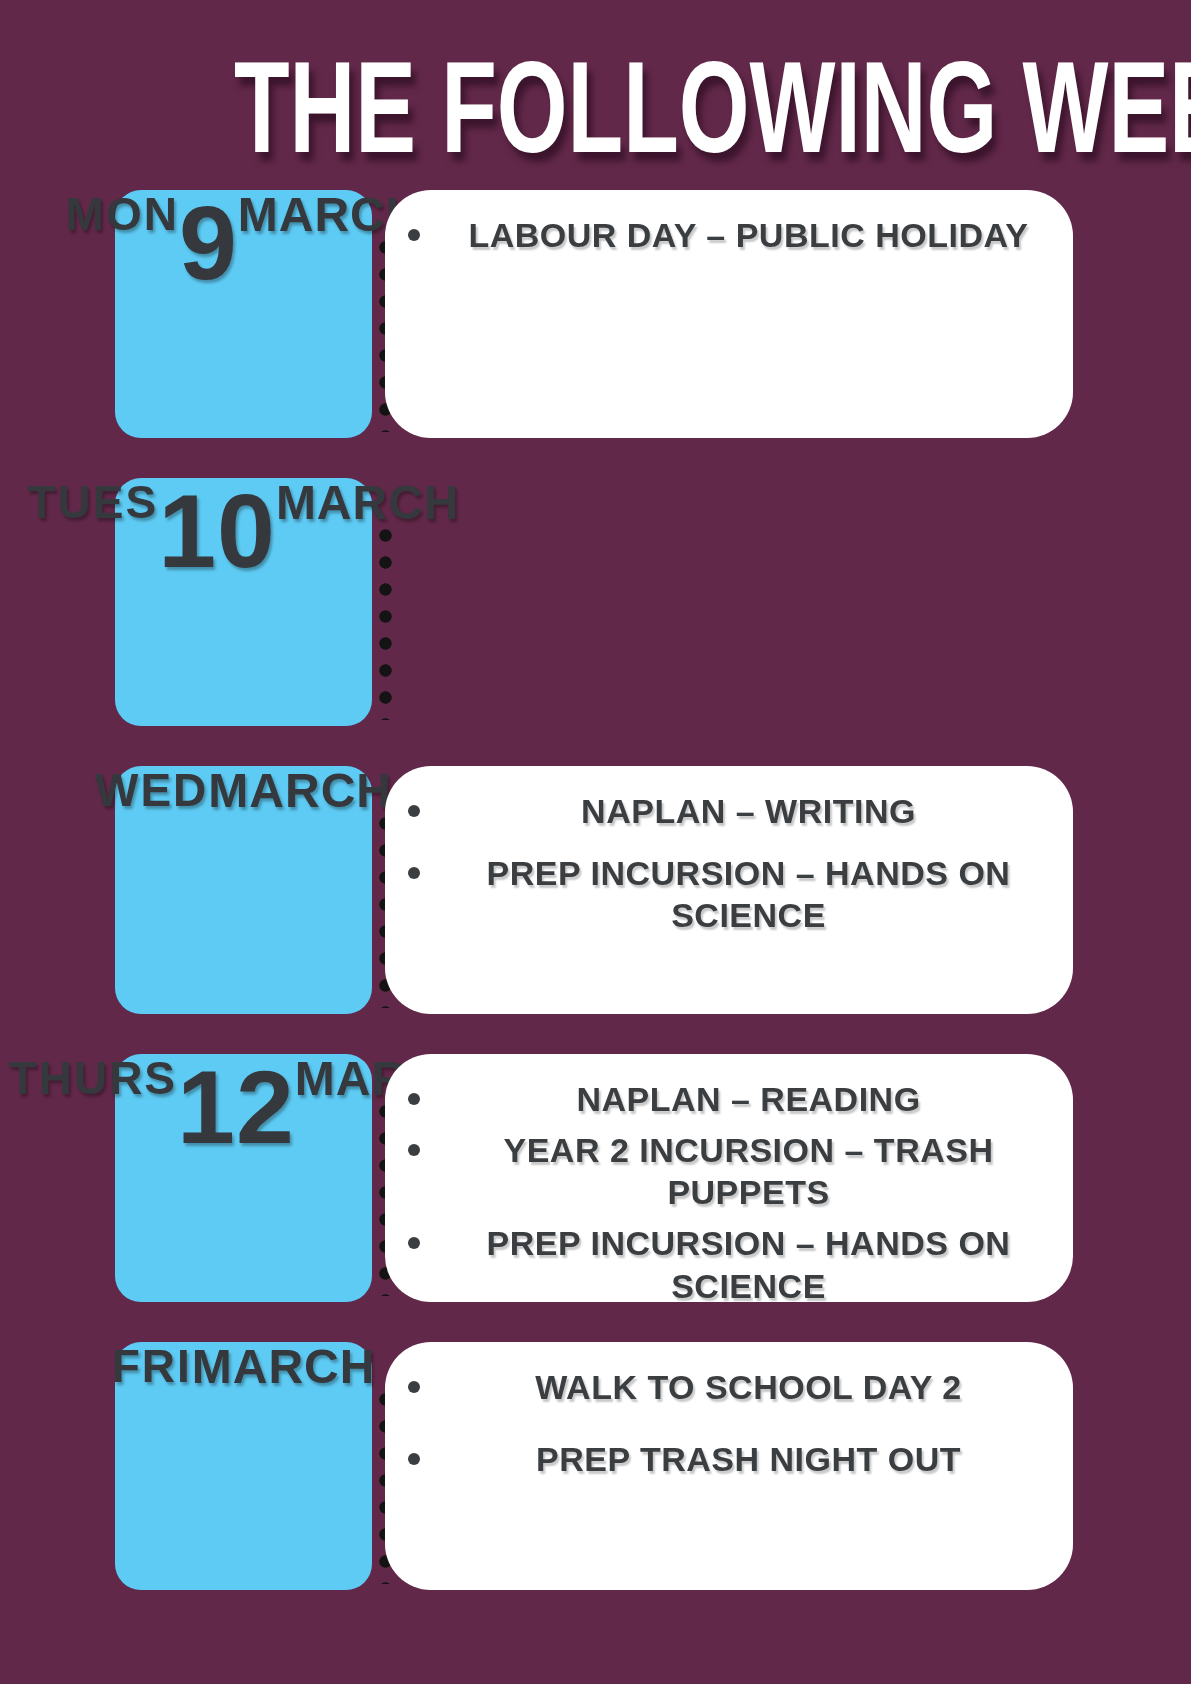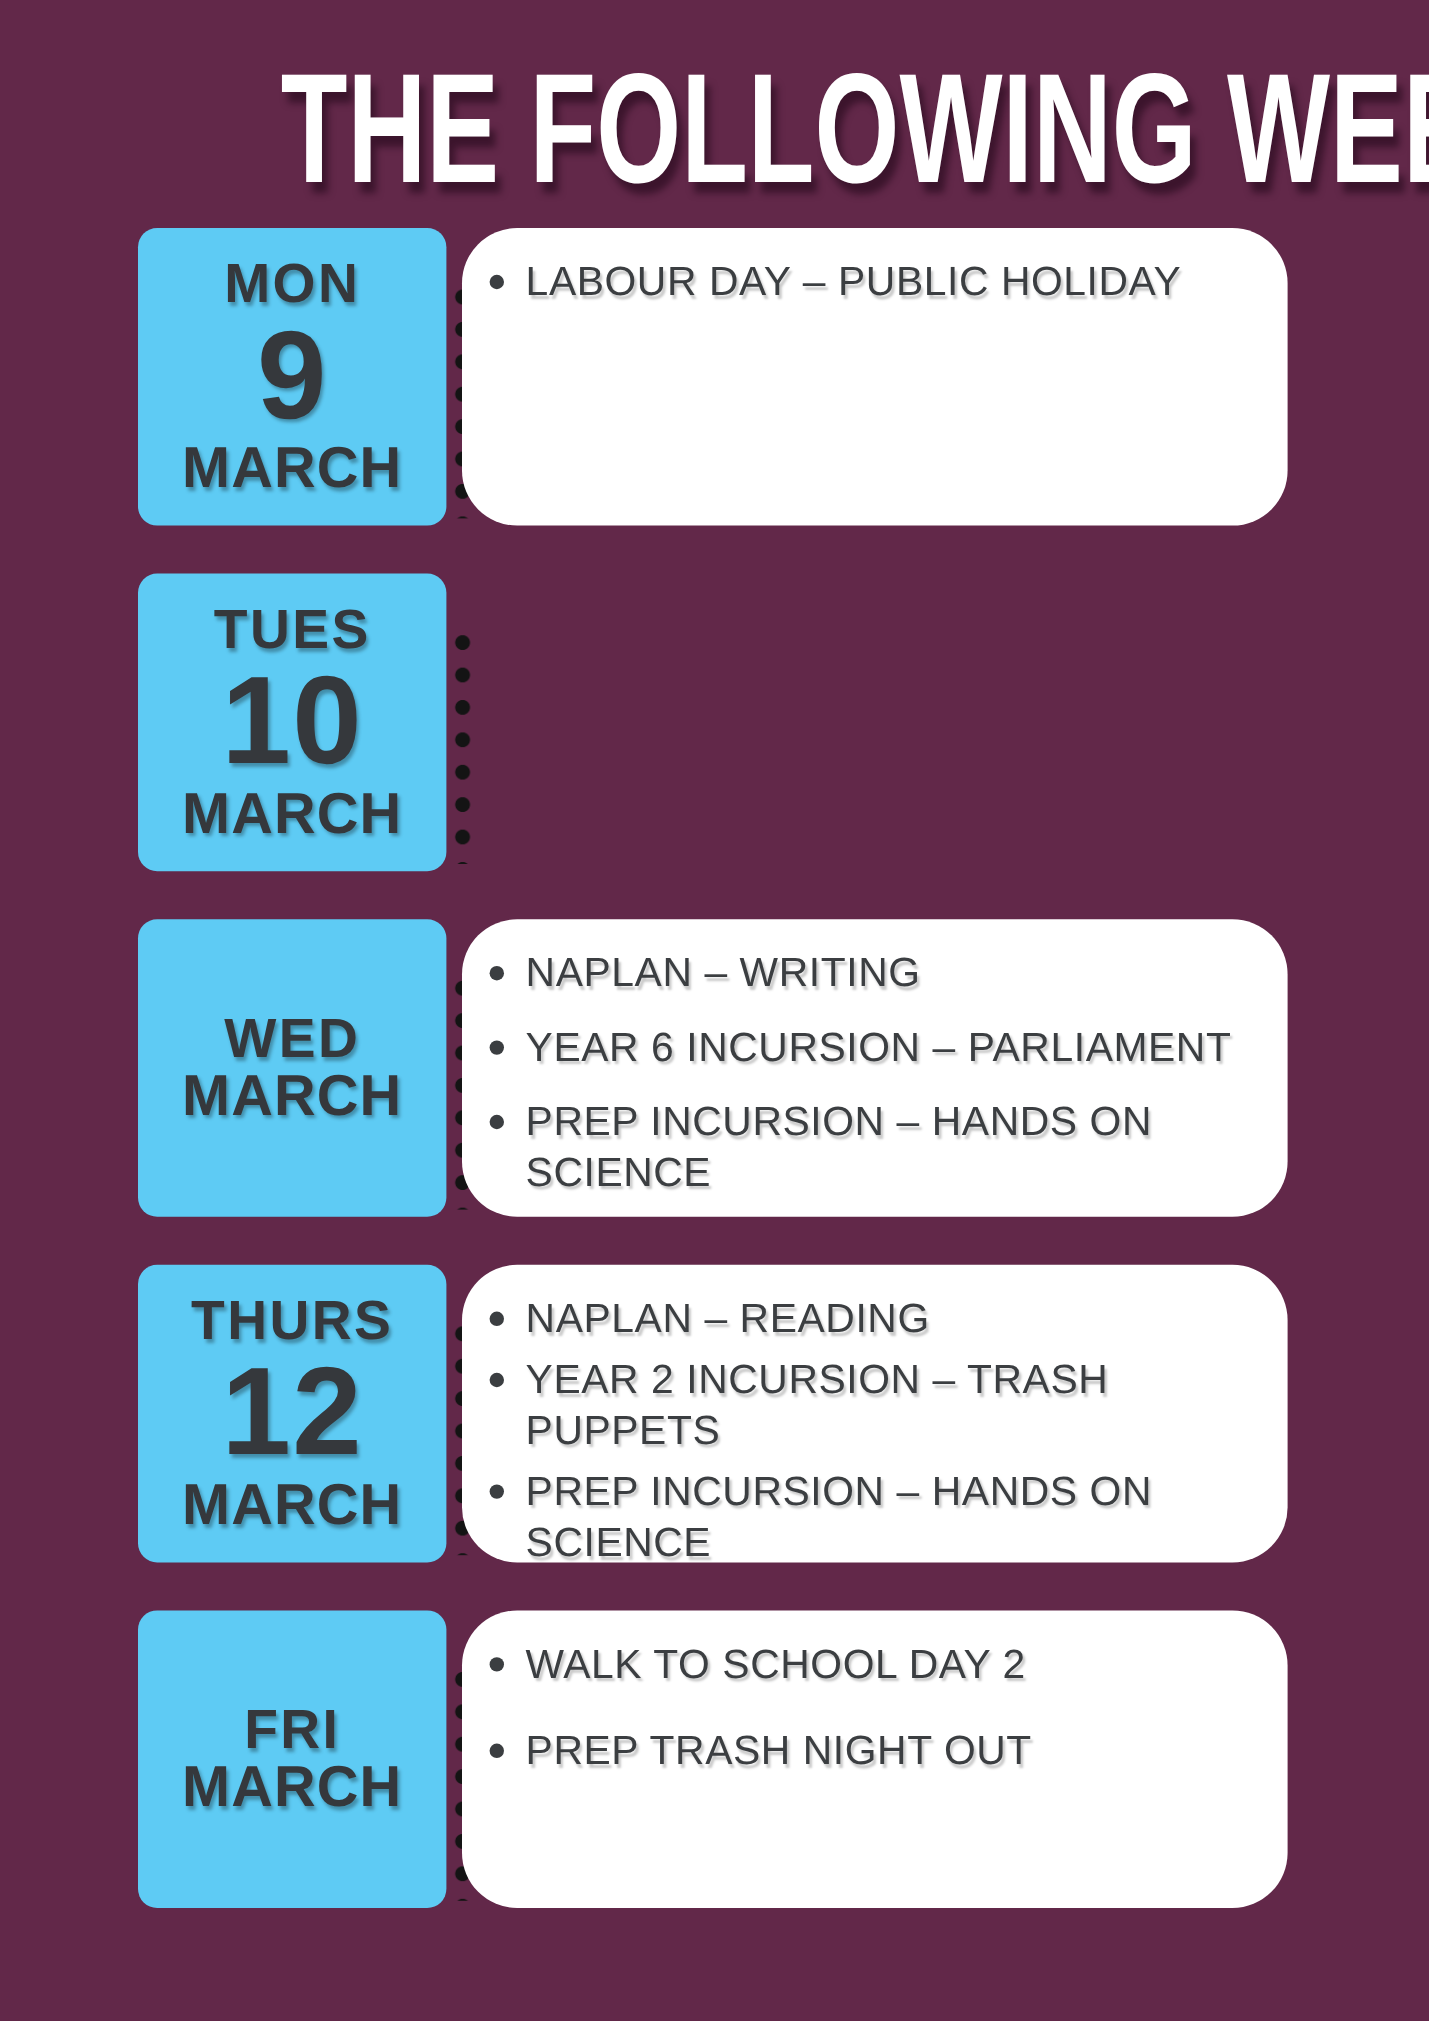--- a/index.html
+++ b/index.html
@@ -37,22 +37,22 @@
   
   .rows{
     position:absolute;left:115px;top:190px;width:958px;
     display:flex;flex-direction:column;gap:40px;
   }
   .row{position:relative;display:flex;height:248px;}
 
   .day-card{
     flex:0 0 257px;width:257px;height:100%;
     background:var(--day-card);
-    border-radius:16px;
-    display:flex;flex-direction:column;justify-content:center;
+    border-radius:26px;
+    display:flex;flex-direction:row;justify-content:center;
     color:var(--day-text);font-weight:bold;text-align:center;
     text-shadow:2px 3px 3px rgba(0,0,0,0.30);
     z-index:1;
   }
   .day-name{font-size:46px;line-height:1.05;letter-spacing:2px;}
   .date-number{font-size:104px;line-height:0.92;margin:6px 0 4px;letter-spacing:1px;}
   .month-label{font-size:48px;line-height:1.05;letter-spacing:1px;}
 
   .divider{flex:0 0 13px;width:13px;position:relative;z-index:0;}
   .divider .dots{
@@ -66,25 +66,26 @@
     flex:1;height:100%;box-sizing:border-box;
     background:var(--event-card);
     border-radius:46px;
     padding:24px 14px 12px 53px;
     z-index:1;
     position:relative;
   }
   .event-list{list-style:none;margin:0;padding:0;}
   .event-item{
     position:relative;
-    font-size:34px;font-weight:normal;line-height:1.24;
+    font-size:34px;font-weight:bold;line-height:1.24;
     letter-spacing:0.5px;
     color:var(--event-text);
     text-shadow:2px 3px 2px rgba(0,0,0,0.22);
     margin-bottom:30px;
+    text-align:center;
   }
   .event-item::before{
     content:"";
     position:absolute;left:-30px;top:15px;
     width:12px;height:12px;border-radius:50%;
     background:var(--event-text);
   }
   .row.mid .event-item{margin-bottom:20px;}
   .row.compact .event-item{margin-bottom:9px;}
   .event-item:last-child{margin-bottom:0;}
@@ -131,21 +132,20 @@
       <div class="day-card">
         <div class="day-name">WED</div>
         <div class="month-label">MARCH</div>
       </div>
       <div class="divider">
           <div class="dots"></div>
         </div>
       <div class="event-card">
         <ul class="event-list">
           <li class="event-item">NAPLAN – WRITING</li>
-          <li class="event-item">YEAR 6 INCURSION – PARLIAMENT</li>
           <li class="event-item">PREP INCURSION – HANDS ON SCIENCE</li>
         </ul>
       </div>
     </div>
 
     <div class="row compact">
       <div class="day-card">
         <div class="day-name">THURS</div>
         <div class="date-number">12</div>
         <div class="month-label">MARCH</div>

